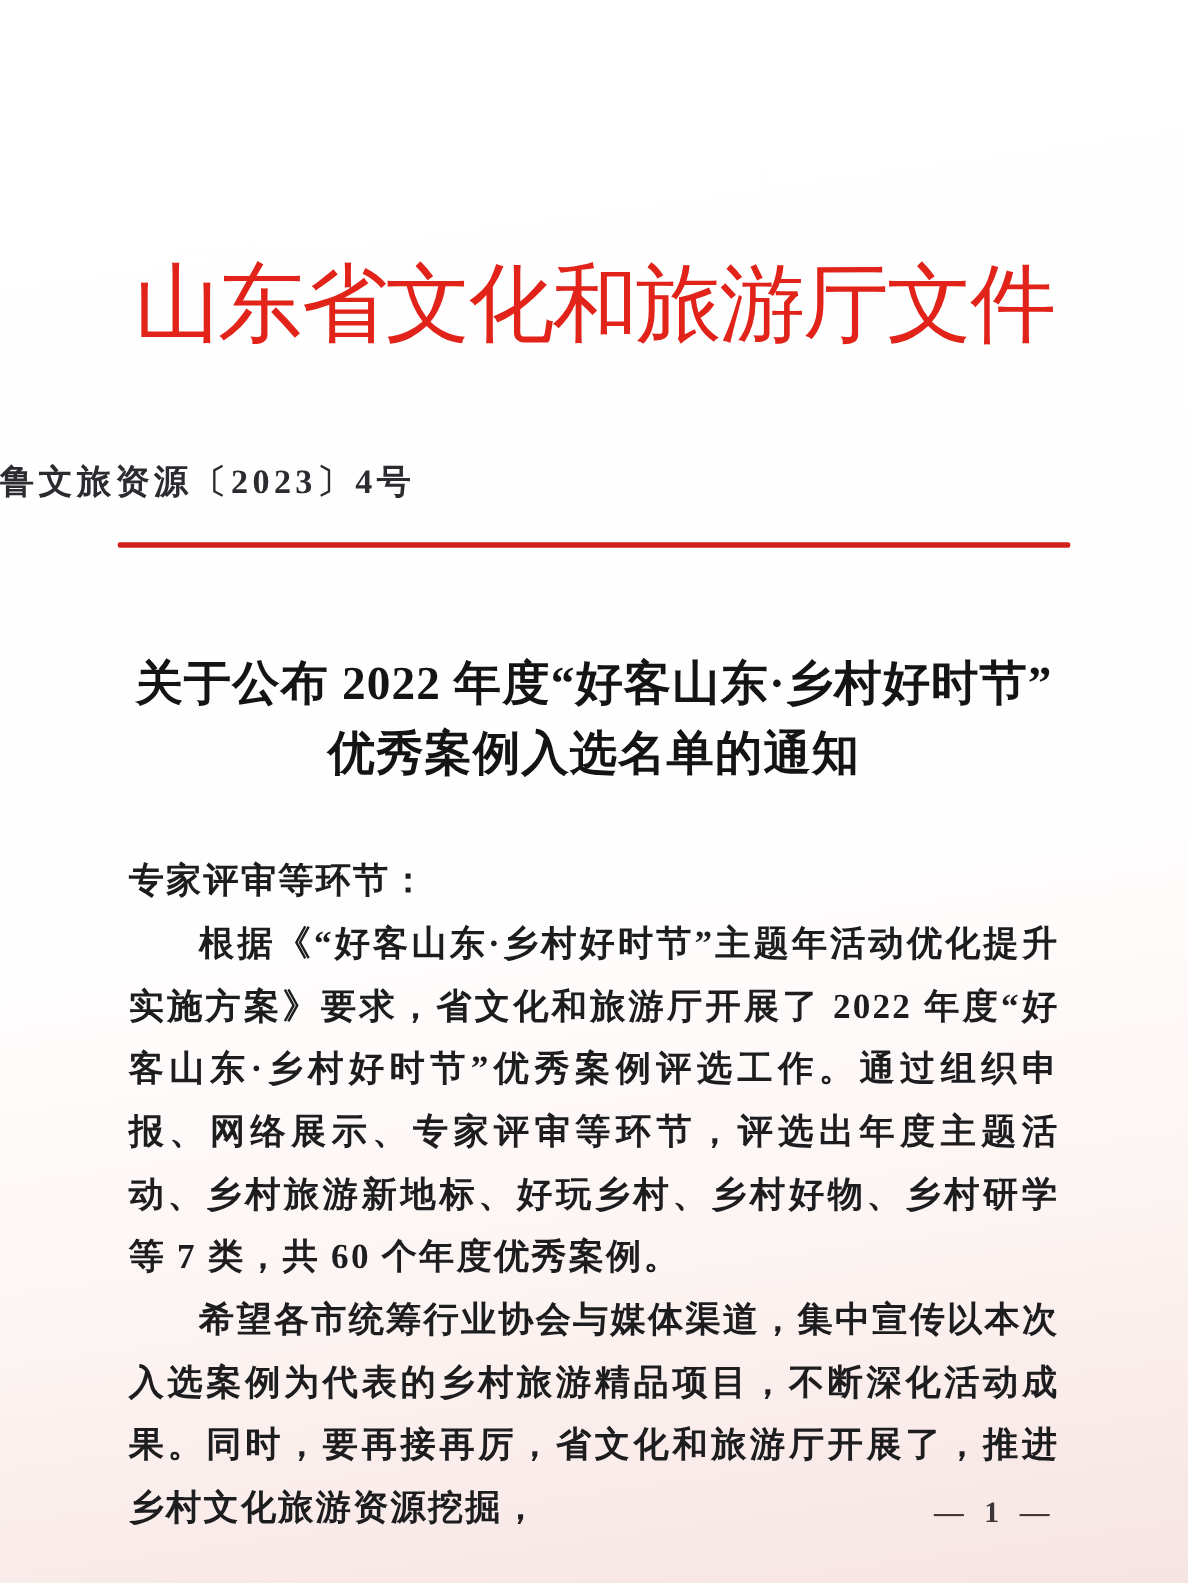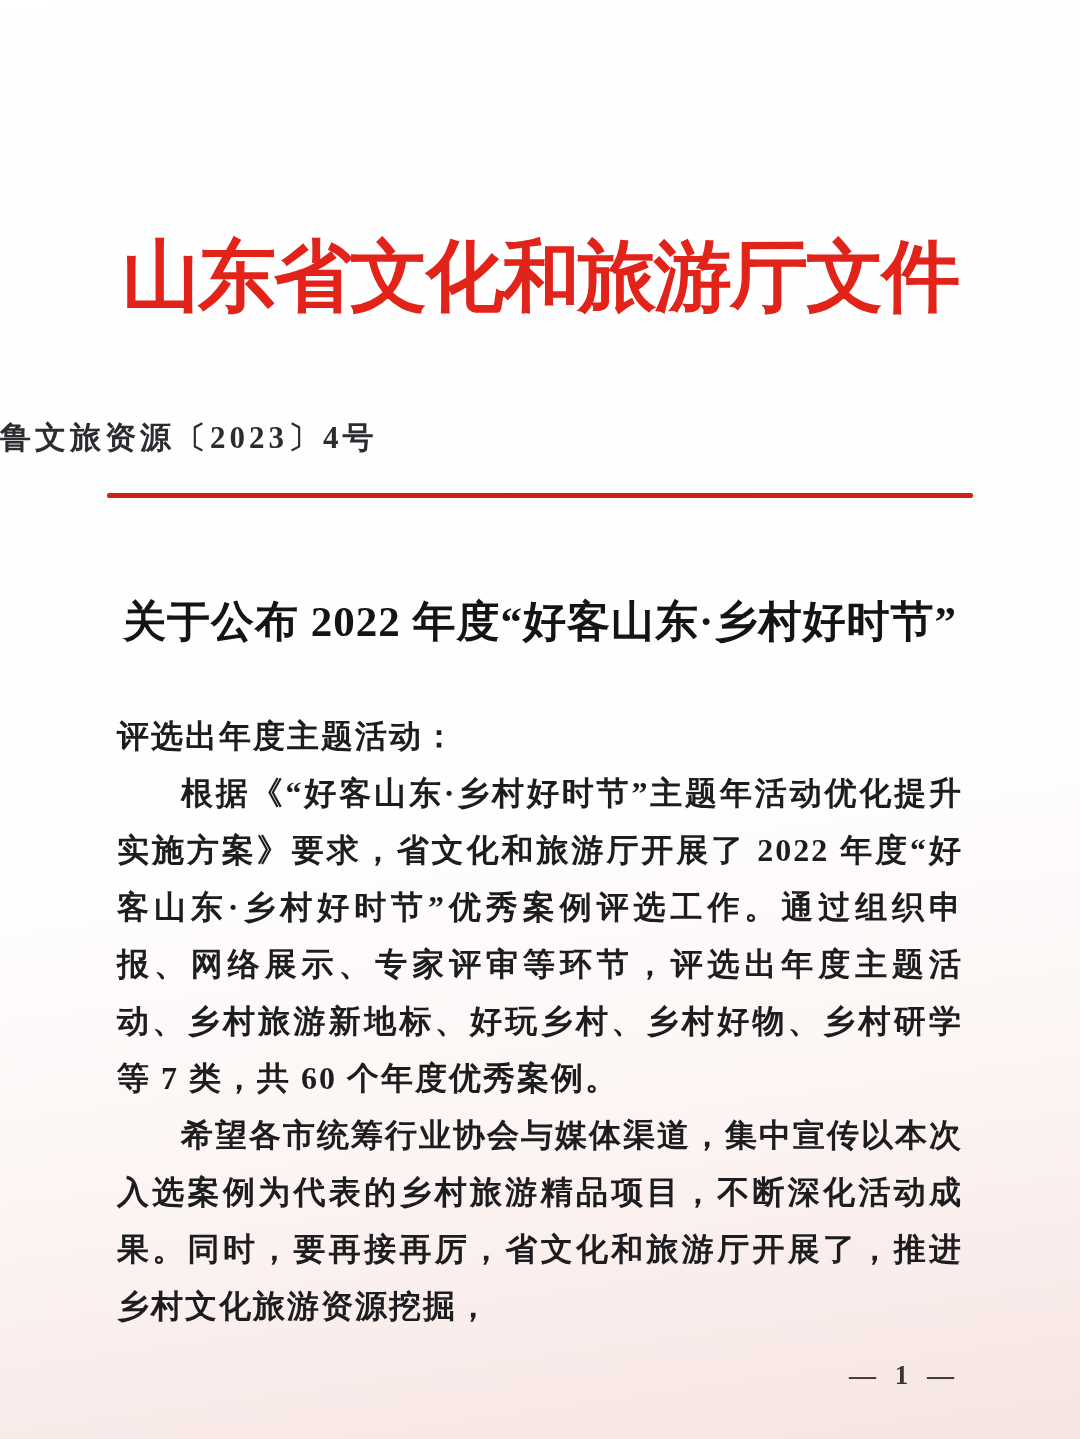--- a/index.html
+++ b/index.html
@@ -20,21 +20,21 @@
       #f9ebe9 90%,
       #f6e4e2 100%);
     font-family: "Liberation Serif", serif;
     color: #1d1d20;
   }
   .header-title {
     padding-top: 236px;
     text-align: center;
     font-size: 78px;
     line-height: 1.05;
-    font-weight: bold;
+    font-weight: normal;
     color: #e1231a;
     letter-spacing: -2px;
     white-space: nowrap;
   }
   .doc-number {
     margin-top: 104px;
     font-size: 31px;
     line-height: 1;
     font-weight: bold;
     letter-spacing: 4px;
@@ -90,23 +90,24 @@
 <div class="page">
 
   <div class="header-title">山东省文化和旅游厅文件</div>
 
   <div class="doc-number">鲁文旅资源〔2023〕4号</div>
 
   <div class="red-rule"></div>
 
   <div class="doc-title">
     <div>关于公布 2022 年度“好客山东·乡村好时节”</div>
+    <div>优秀案例入选名单的通知</div>
   </div>
 
   <div class="body-text">
-    <p class="salutation">评选出年度主题活动：</p>
+    <p class="salutation">专家评审等环节：</p>
     <p class="para">根据《“好客山东·乡村好时节”主题年活动优化提升实施方案》要求，省文化和旅游厅开展了 2022 年度“好客山东·乡村好时节”优秀案例评选工作。通过组织申报、网络展示、专家评审等环节，评选出年度主题活动、乡村旅游新地标、好玩乡村、乡村好物、乡村研学等 7 类，共 60 个年度优秀案例。</p>
     <p class="para">希望各市统筹行业协会与媒体渠道，集中宣传以本次入选案例为代表的乡村旅游精品项目，不断深化活动成果。同时，要再接再厉，省文化和旅游厅开展了，推进乡村文化旅游资源挖掘，</p>
   </div>
 
   <div class="page-number">— 1 —</div>
 
 </div>
 
 </body></html>

